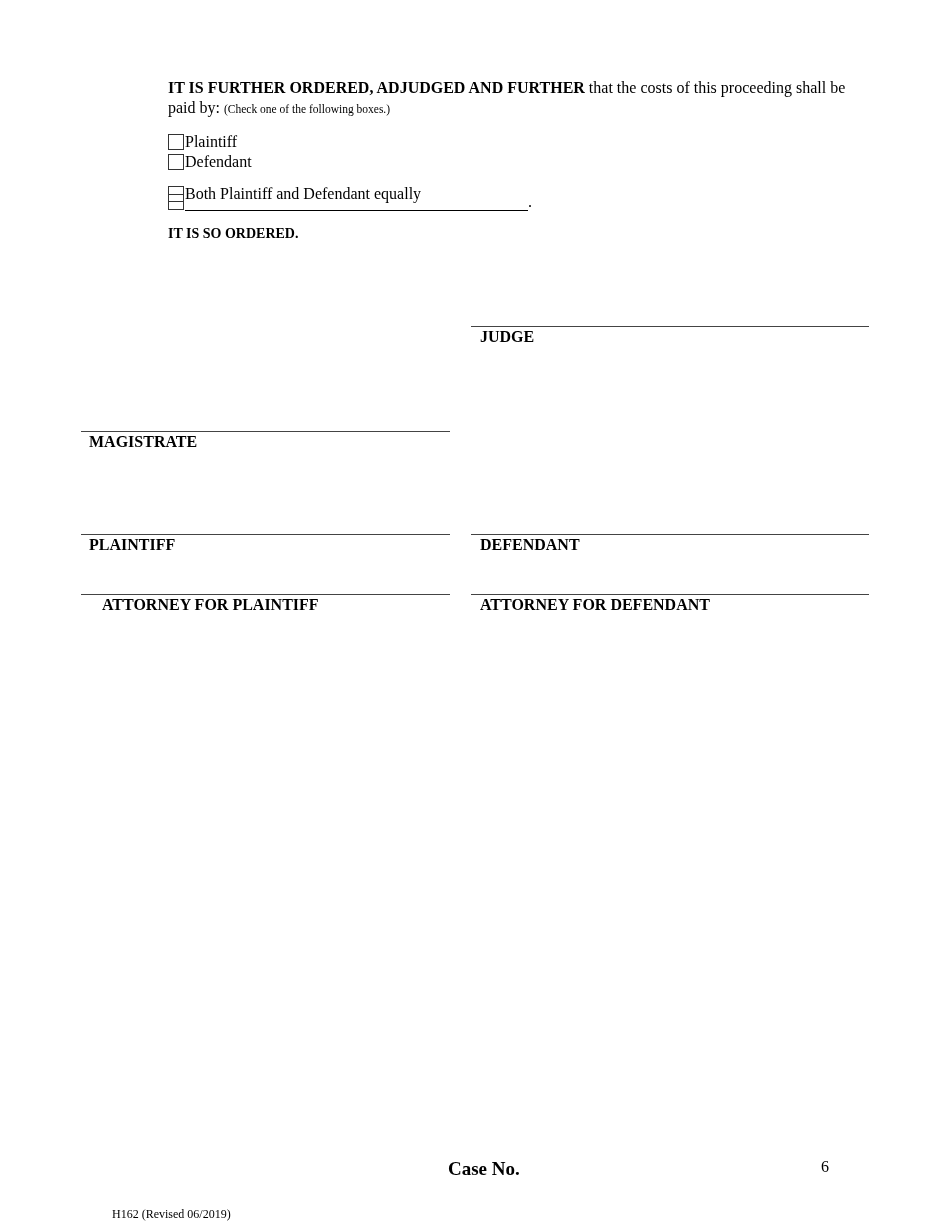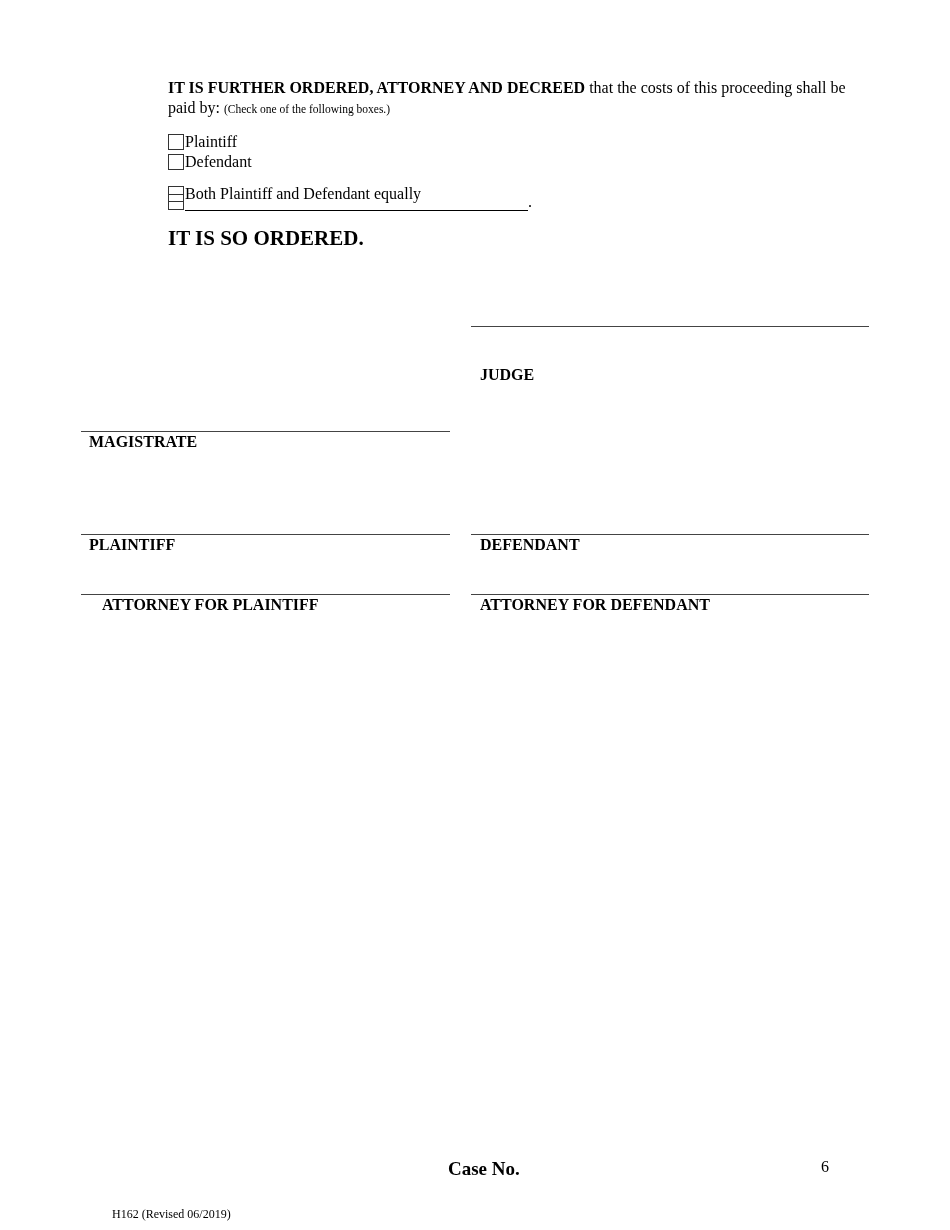--- a/index.html
+++ b/index.html
@@ -6,33 +6,33 @@
   body { width:950px; height:1230px; position:relative; overflow:hidden;
          font-family:"Liberation Serif", "DejaVu Serif", serif; color:#000; }
   .abs { position:absolute; }
   .p1 { left:112px; top:78px; width:740px; font-size:16px; line-height:20px; }
   .p1 .indent { padding-left:56px; }
   .p1 b { font-weight:bold; }
   .hint { font-size:11.5px; }
   .cbrow { left:168px; font-size:16px; line-height:20px; height:20px; display:flex; align-items:center; }
   .cb { width:16px; height:16px; border:1px solid #333; box-sizing:border-box; margin-right:1px; flex:0 0 auto; }
   .fill { display:inline-block; width:343px; border-bottom:1px solid #000; height:16px; }
-  .ordered { left:168px; top:226px; font-weight:bold; font-size:21px; }
+  .ordered { left:168px; top:226px; font-weight:bold; font-size:14px; }
   .sigline { height:0; border-top:1.5px solid #444; }
   .siglabel { font-weight:bold; font-size:16px; }
   .footer-left { left:112px; top:1159px; font-size:12px;margin-top:48px; }
   .footer-center { left:448px; top:1158px; font-size:19px;font-weight:bold; }
   .footer-right { left:821px; top:1158px; font-size:16px; }
 </style>
 </head>
 <body>
 
 <div class="abs p1">
   <div class="indent">
-    <b>IT IS FURTHER ORDERED, ATTORNEY AND DECREED</b><span> that the costs of this proceeding shall be paid by: </span><span class="hint">(Check one of the following boxes.)</span>
+    <b>IT IS FURTHER ORDERED, ADJUDGED AND FURTHER</b><span> that the costs of this proceeding shall be paid by: </span><span class="hint">(Check one of the following boxes.)</span>
   </div>
 </div>
 
 <div class="abs cbrow" style="top:132px;">
   <span class="cb"></span>
   <span>Plaintiff</span>
 </div>
 <div class="abs cbrow" style="top:152px;">
   <span class="cb"></span>
   <span>Defendant</span>
@@ -43,21 +43,21 @@
 </div>
 <div class="abs cbrow" style="top:192px;">
   <span class="cb"></span>
   <span class="fill"></span>
     <span>.</span>
 </div>
 
 <div class="abs ordered">IT IS SO ORDERED.</div>
 
 <div class="abs sigline" style="left:471px; top:326px; width:398px;"></div>
-<div class="abs siglabel" style="left:480px; top:328px;margin-top:38px;">JUDGE</div>
+<div class="abs siglabel" style="left:480px; top:328px;">JUDGE</div>
 
 <div class="abs sigline" style="left:81px; top:431px; width:369px;"></div>
 <div class="abs siglabel" style="left:89px; top:433px;">MAGISTRATE</div>
 
 <div class="abs sigline" style="left:81px; top:534px; width:369px;"></div>
 <div class="abs siglabel" style="left:89px; top:536px;">PLAINTIFF</div>
 <div class="abs sigline" style="left:471px; top:534px; width:398px;"></div>
 <div class="abs siglabel" style="left:480px; top:536px;">DEFENDANT</div>
 
 <div class="abs sigline" style="left:81px; top:594px; width:369px;"></div>

